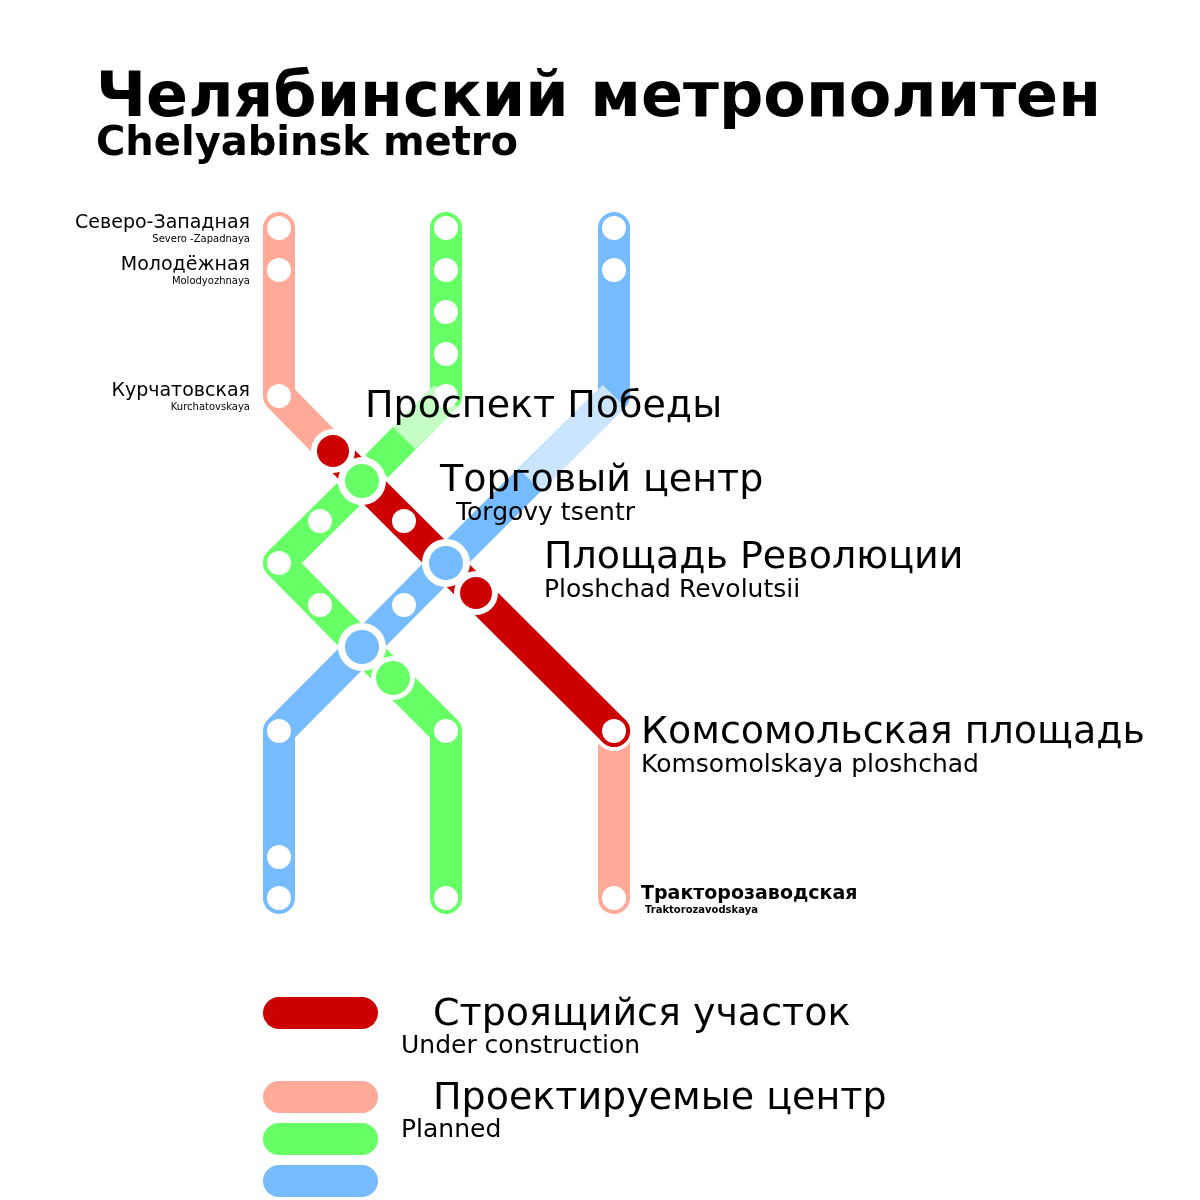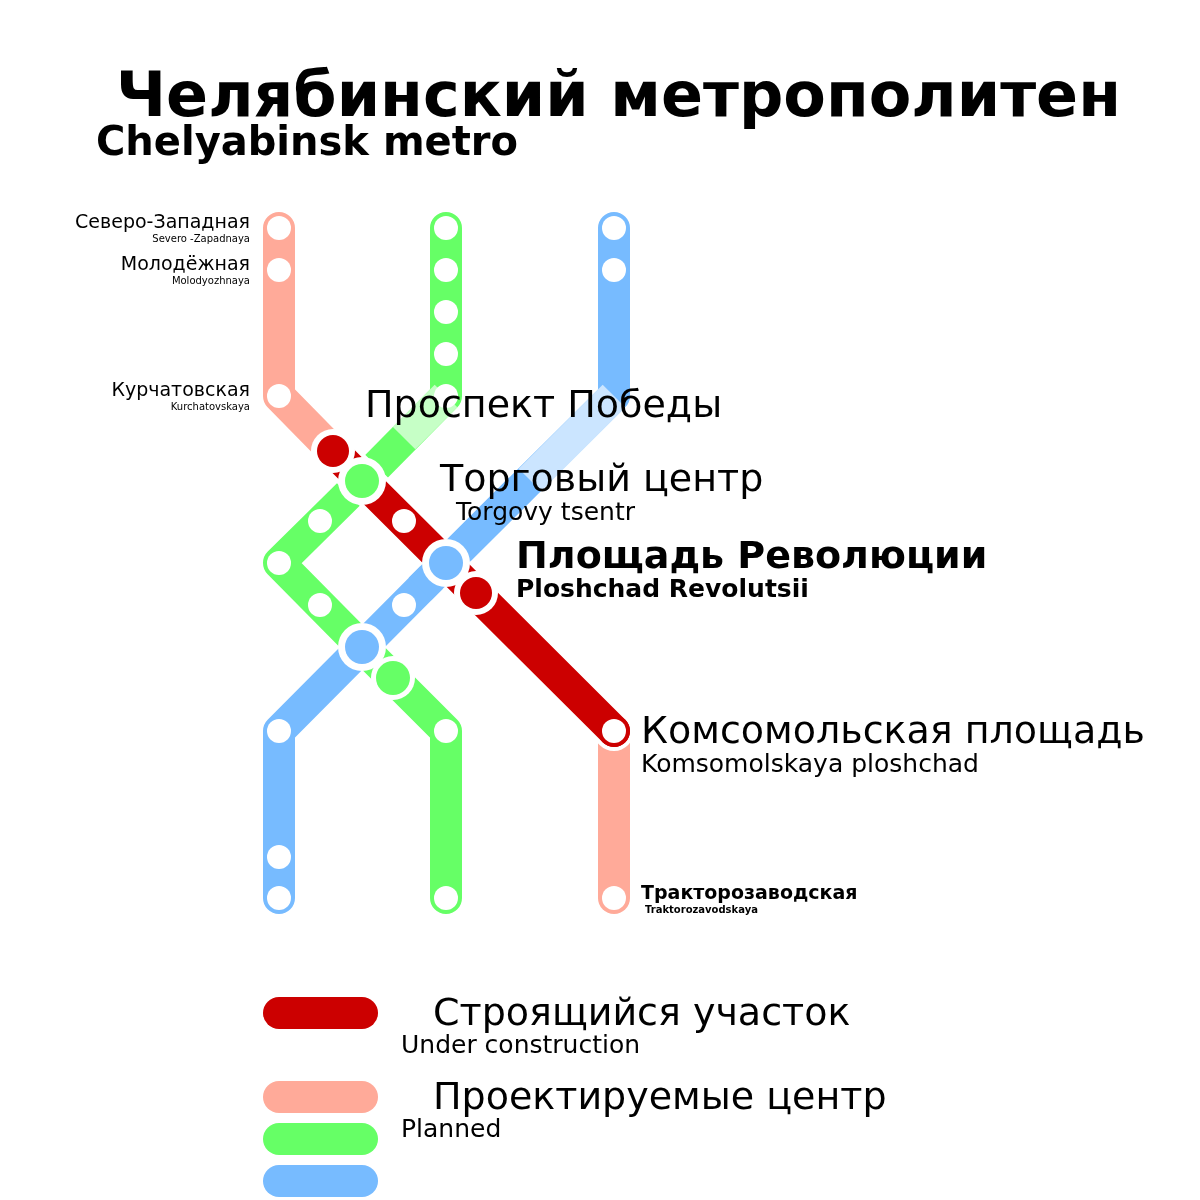--- a/index.html
+++ b/index.html
@@ -1,17 +1,17 @@
 <!DOCTYPE html>
 <html><head>
 <meta charset="utf-8">
 <style>
   html, body { margin:0; padding:0; background:#ffffff; }
   body { width:1200px; height:1200px; position:relative; overflow:hidden; font-family:"DejaVu Sans", sans-serif; color:#000; }
-  .title { position:absolute; left:96px; top:60px; font-family:"DejaVu Sans", sans-serif; font-weight:bold; font-size:62px; line-height:70px; letter-spacing:0px;margin-left:20px; }
+  .title { position:absolute; left:96px; top:60px; font-family:"DejaVu Sans", sans-serif; font-weight:bold; font-size:62px; line-height:70px; letter-spacing:0px; }
   .subtitle { position:absolute; left:96px; top:117px; font-weight:bold; font-size:40px; line-height:48px; }
   svg.map { position:absolute; left:0; top:0; }
   .lbl { position:absolute; white-space:nowrap; }
   .lbl-r { text-align:right; }
   .ru-s { font-size:19px; line-height:21px; }
   .en-s { font-size:10px; line-height:14px; }
   .ru-l { font-size:38px; line-height:40px; }
   .en-l { font-size:25px; line-height:27px; }
   .legend-ru { font-size:38px; line-height:40px;margin-left:32px; }
   .legend-en { font-size:25px; line-height:26px; }
@@ -106,21 +106,21 @@
   <div class="en-s">Kurchatovskaya</div>
 </div>
 
 <div class="lbl" style="left:365px; top:384px;">
   <div class="ru-l">Проспект Победы</div>
 </div>
 <div class="lbl" style="left:440px; top:458px;">
   <div class="ru-l">Торговый центр</div>
   <div class="en-l" style="padding-left:16px;">Torgovy tsentr</div>
 </div>
-<div class="lbl" style="left:516px; top:535px;font-weight:bold;">
+<div class="lbl" style="left:544px; top:535px;">
   <div class="ru-l">Площадь Революции</div>
   <div class="en-l">Ploshchad Revolutsii</div>
 </div>
 <div class="lbl" style="left:641px; top:710px;">
   <div class="ru-l">Комсомольская площадь</div>
   <div class="en-l">Komsomolskaya ploshchad</div>
 </div>
 <div class="lbl" style="left:641px; top:882px;font-weight:bold;">
   <div class="ru-s">Тракторозаводская</div>
   <div class="en-s" style="padding-left:4px;">Traktorozavodskaya</div>

